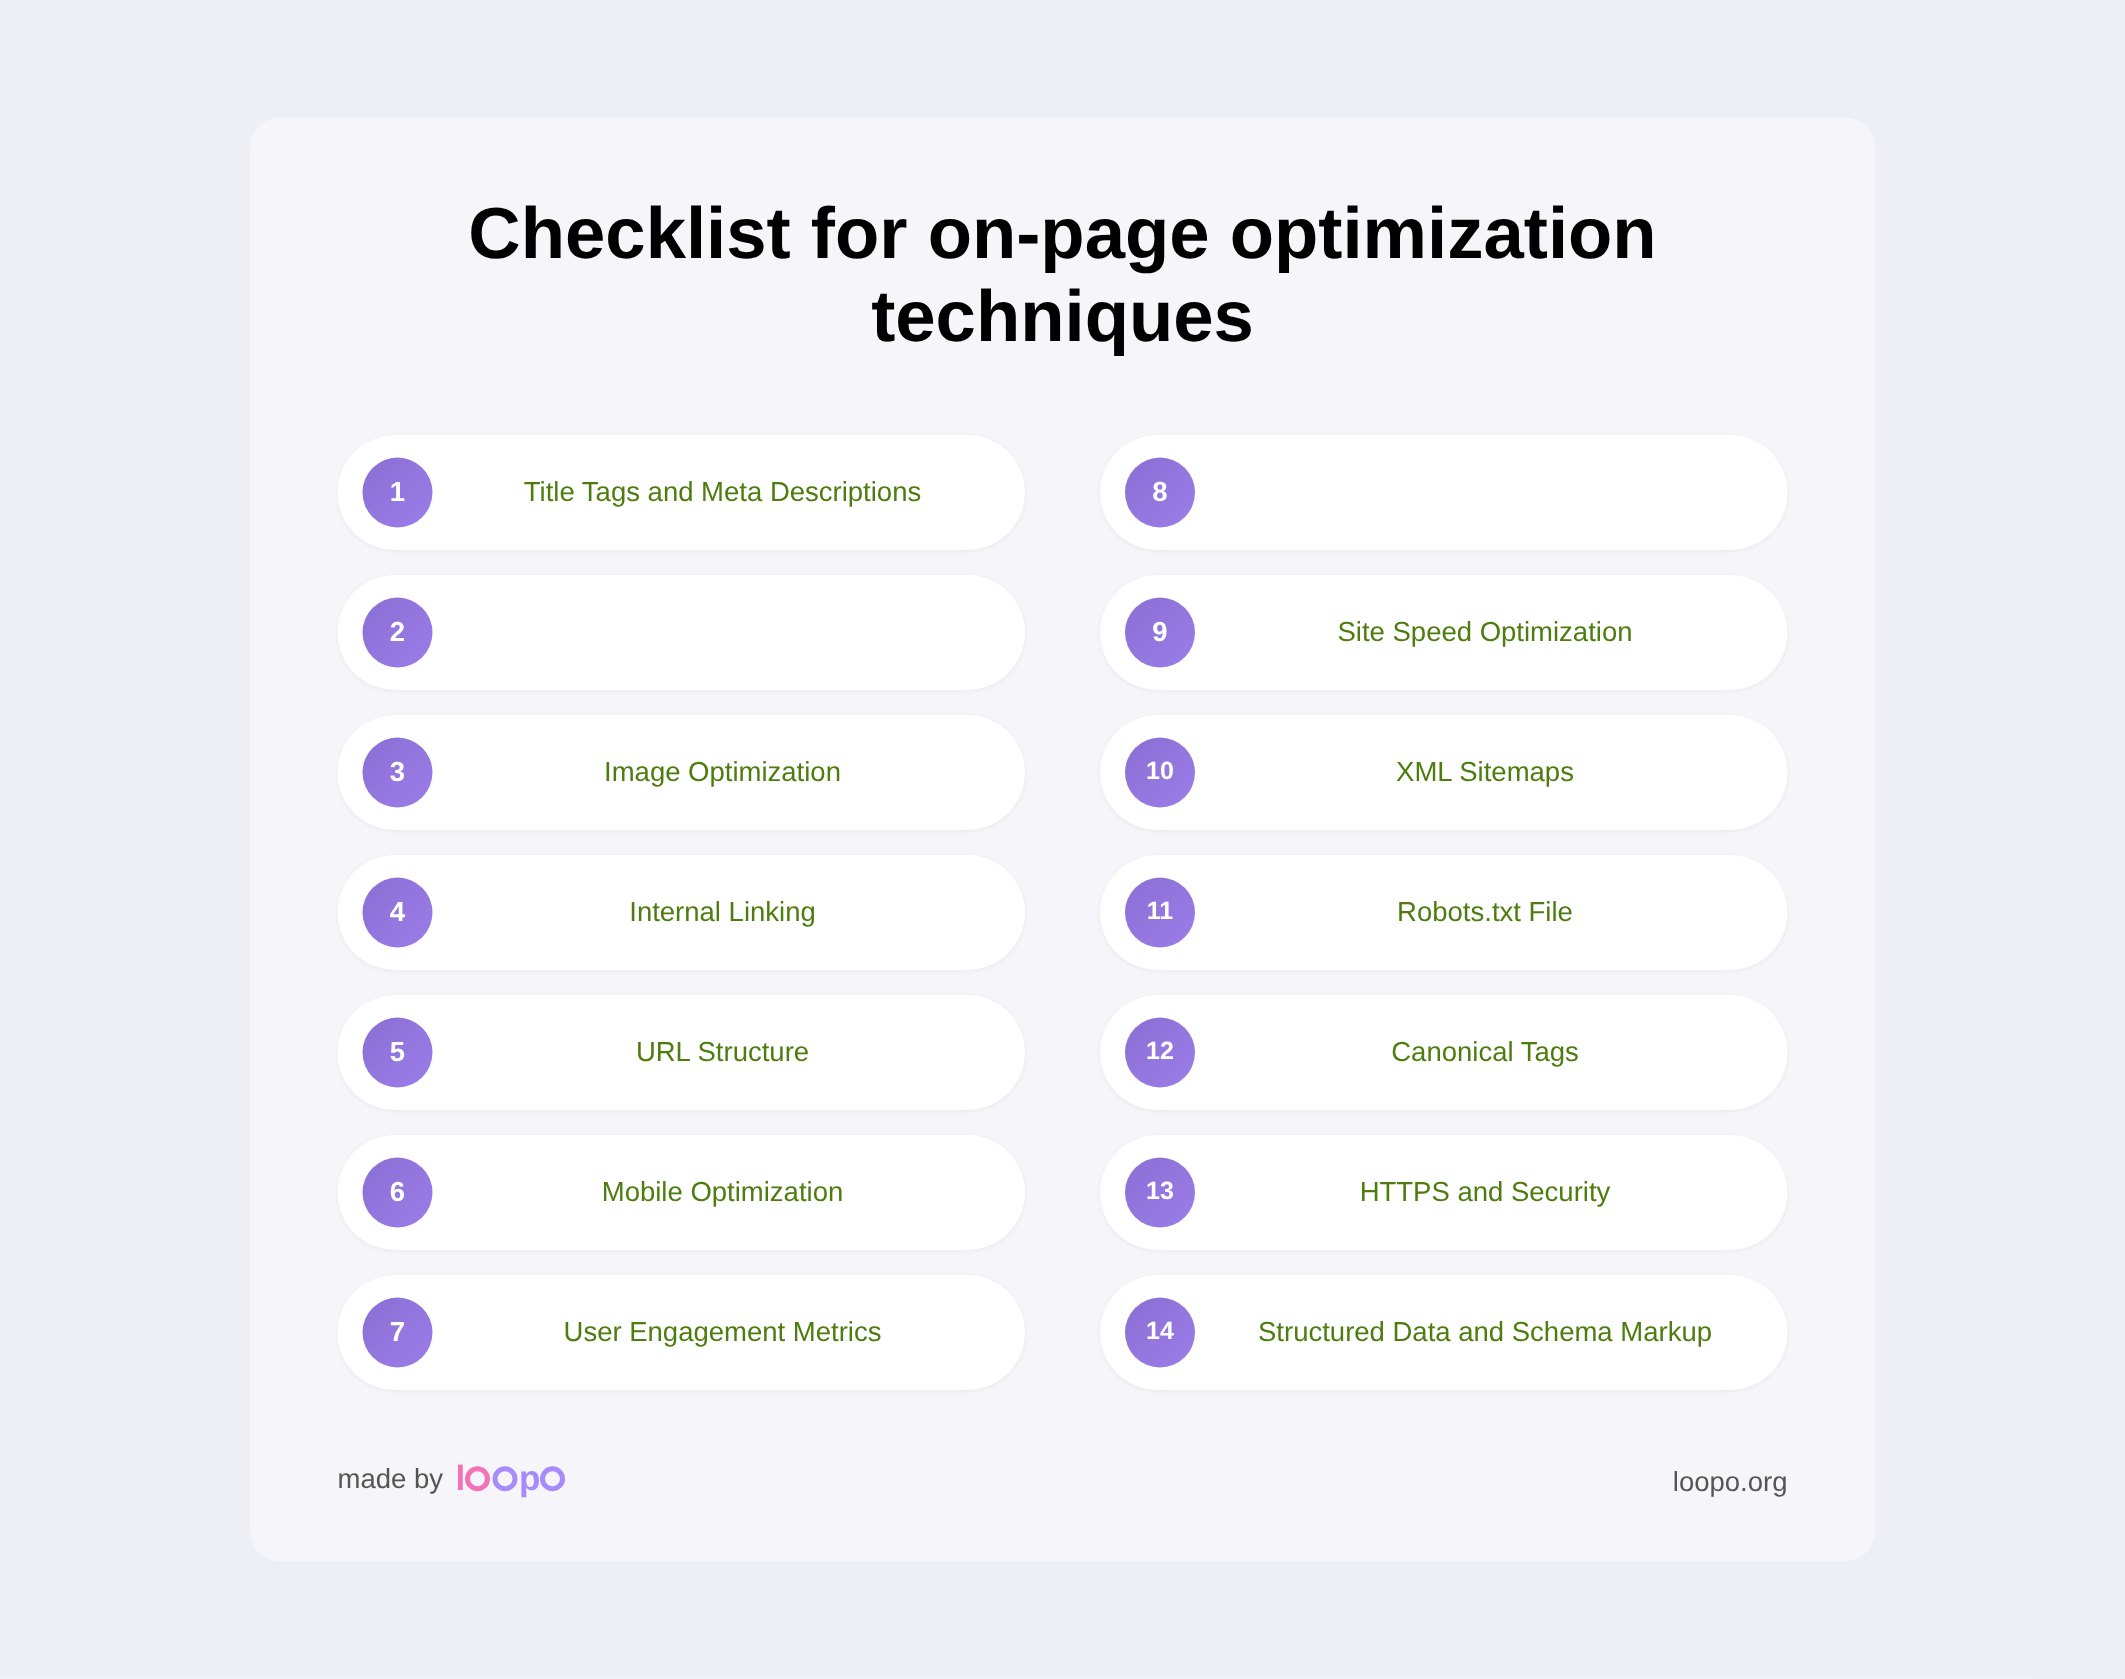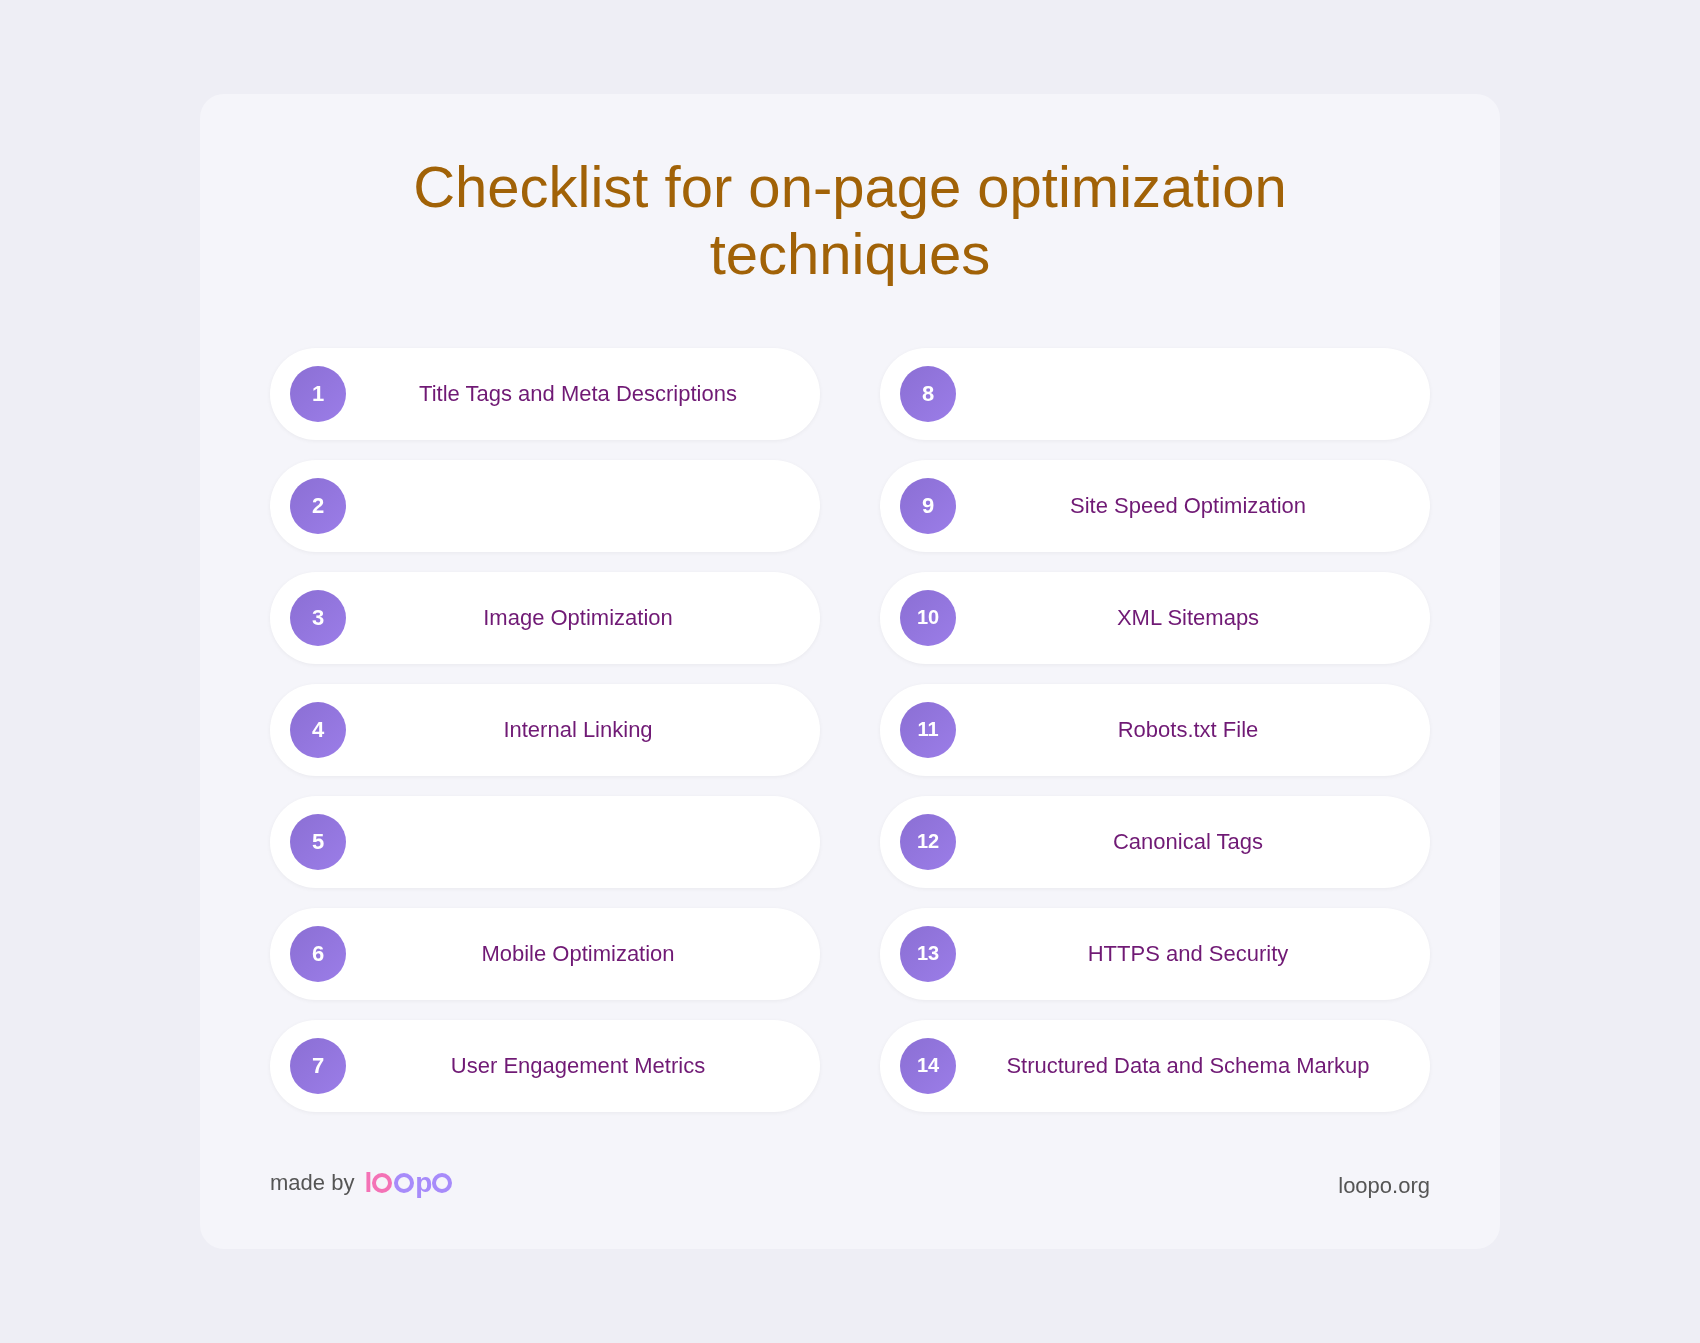--- a/index.html
+++ b/index.html
@@ -18,22 +18,22 @@
       background-color: #f5f5fa;
       border-radius: 24px;
       max-width: 1300px;
       width: 100%;
       padding: 60px 70px 50px;
     }
 
     .main-title {
       text-align: center;
       font-size: 58px;
-      font-weight: 400;
-      color: #a16207;
+      font-weight: 700;
+      color: #000000;
       line-height: 1.15;
       margin-bottom: 60px;
     }
 
     .checklist-grid {
       display: grid;
       grid-template-columns: 1fr 1fr;
       gap: 20px 60px;
     }
 
@@ -61,21 +61,21 @@
       flex-shrink: 0;
     }
 
     .item-number.wide {
       font-size: 20px;
     }
 
     .item-label {
       font-size: 22px;
       font-weight: 400;
-      color: #701a75;
+      color: #4d7c0f;
       text-align: center;
       flex: 1;
     }
 
     .footer {
       display: flex;
       align-items: flex-end;
       justify-content: space-between;
       margin-top: 55px;
     }
@@ -164,20 +164,21 @@
       <div class="checklist-item">
         <span class="item-number">4</span>
         <span class="item-label">Internal Linking</span>
       </div>
       <div class="checklist-item">
         <span class="item-number wide">11</span>
         <span class="item-label">Robots.txt File</span>
       </div>
       <div class="checklist-item">
         <span class="item-number">5</span>
+        <span class="item-label">URL Structure</span>
       </div>
       <div class="checklist-item">
         <span class="item-number wide">12</span>
         <span class="item-label">Canonical Tags</span>
       </div>
       <div class="checklist-item">
         <span class="item-number">6</span>
         <span class="item-label">Mobile Optimization</span>
       </div>
       <div class="checklist-item">

